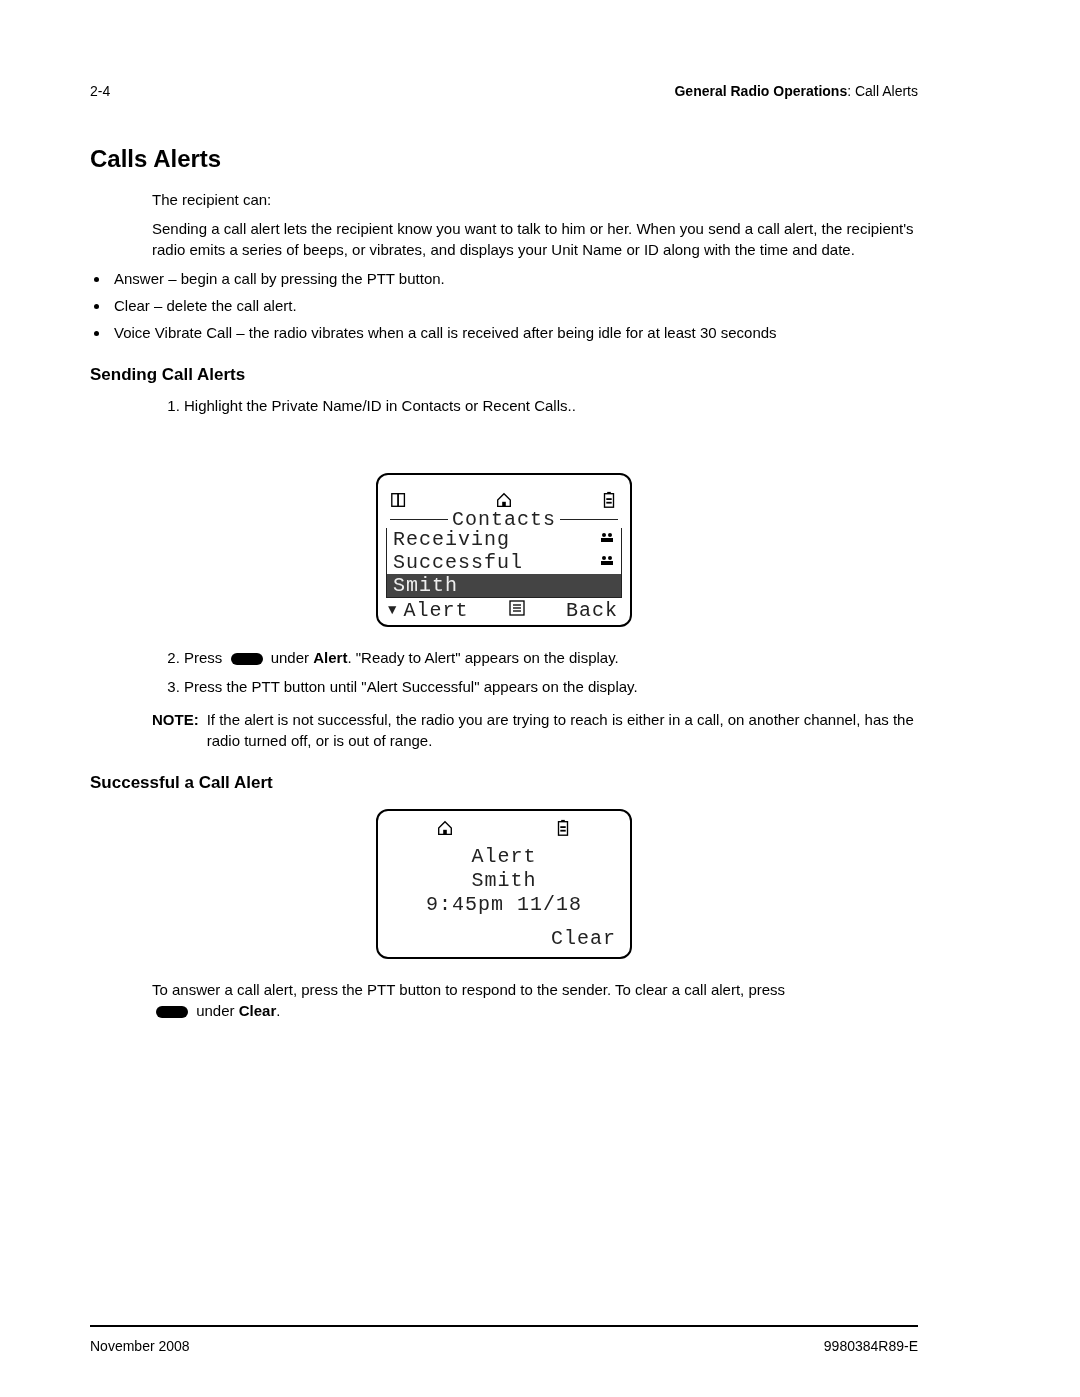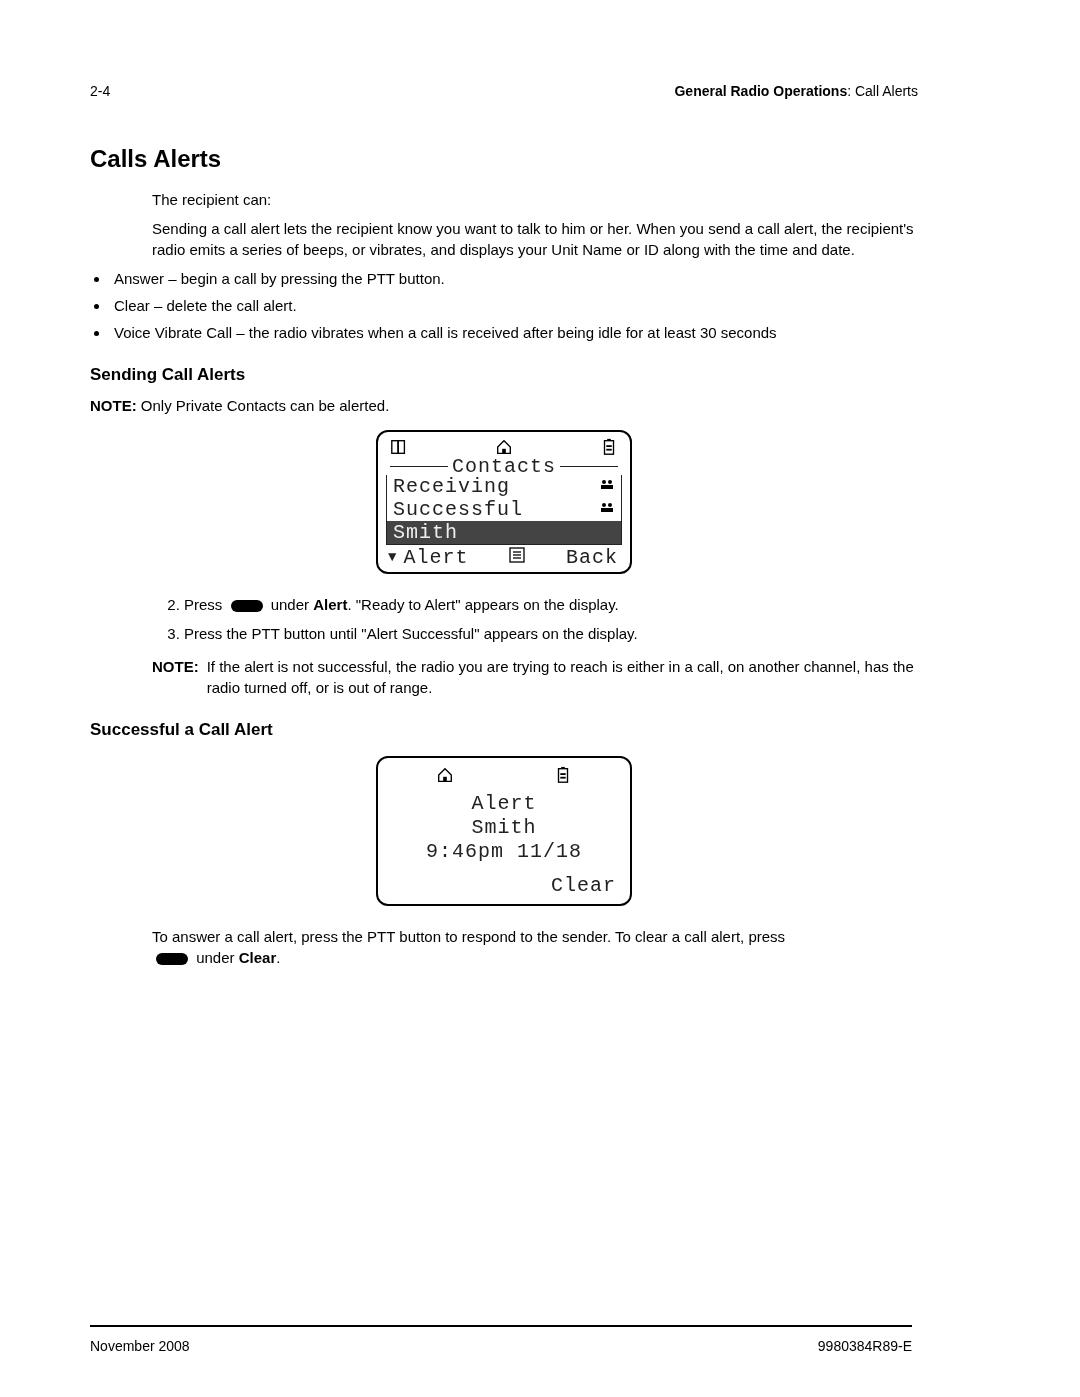--- a/index.html
+++ b/index.html
@@ -57,26 +57,27 @@
     display: flex;
     justify-content: center;
     margin: 14px 0 20px 0;
   }
   
   .lcd {
     border: 2px solid #000;
     border-radius: 12px;
     width: 256px;
     box-sizing: border-box;
-    padding: 6px 8px 4px 8px;
+    padding: 16px 8px 4px 8px;
     font-family: "Courier New", monospace;
     font-size: 20px;
     line-height: 1.05;
     color: #222;
     letter-spacing: 1px;
+    margin-top: 43px;
   }
   .lcd2 {
     border: 2px solid #000;
     border-radius: 12px;
     width: 256px;
     box-sizing: border-box;
     padding: 6px 8px 6px 8px;
     font-family: "Courier New", monospace;
     font-size: 20px;
     line-height: 1.2;
@@ -169,21 +170,21 @@
   }
   .footer-row {
     display: flex;
     justify-content: space-between;
     font-size: 14px;
   }
   .page-footer {
     position: absolute;
     bottom: 40px;
     left: 90px;
-    right: 96px;
+    right: 90px;
   }
   .last-para { margin-left: 62px; margin-top: 14px; }
   .list-icon-sm { width:16px; height:16px; }
   .midrow { display:flex; align-items:center; gap:6px; }
 </style>
 </head>
 <body>
 
 <div class="page">
 
@@ -201,24 +202,26 @@
   <p class="indent1">Sending a call alert lets the recipient know you want to talk to him or her. When you send a call alert, the recipient's radio emits a series of beeps, or vibrates, and displays your Unit Name or ID along with the time and date.</p>
 
   <ul class="bullets indent1">
     <li>Answer – begin a call by pressing the PTT button.</li>
     <li>Clear – delete the call alert.</li>
     <li>Voice Vibrate Call – the radio vibrates when a call is received after being idle for at least 30 seconds</li>
   </ul>
 
   <h2 class="subheading">Sending Call Alerts</h2>
 
-  <p class="note-line indent1">
-    <span class="note-label">NOTE:</span><span> Only Private Contacts can be alerted.</span>
-  </p>
-
+
+  <div class="steps-block">
+    <ol class="steps">
+      <li>Highlight the Private Name/ID in Contacts or Recent Calls..</li>
+    </ol>
+  </div>
 
   <div class="screen-wrap">
     <div class="lcd">
       <div class="lcd-top-icons center3">
         <span class="ico">
           <svg viewBox="0 0 20 20" class="ico">
               <rect x="2" y="3" width="7" height="14" fill="none" stroke="#000" stroke-width="1.5"></rect>
               <rect x="9" y="3" width="7" height="14" fill="none" stroke="#000" stroke-width="1.5"></rect>
             </svg>
         </span>
@@ -316,21 +319,21 @@
           <svg viewBox="0 0 20 20" class="ico">
               <rect x="5" y="3" width="10" height="15" fill="none" stroke="#000" stroke-width="1.5"></rect>
               <rect x="8" y="1" width="4" height="2" fill="#000"></rect>
               <rect x="7" y="8" width="6" height="2" fill="#000"></rect>
               <rect x="7" y="12" width="6" height="2" fill="#000"></rect>
             </svg>
         </span>
       </div>
       <div>Alert</div>
       <div>Smith</div>
-      <div>9:46pm 11/18</div>
+      <div>9:45pm 11/18</div>
       <div class="softkeys">
         <span>Clear</span>
       </div>
     </div>
   </div>
 
   <p class="last-para">
     <span>To answer a call alert, press the PTT button to respond to the sender. To clear a call alert, press </span><br>
     <span class="btn-pill"></span><span> under </span><span class="bold">Clear</span><span>.</span>
   </p>

